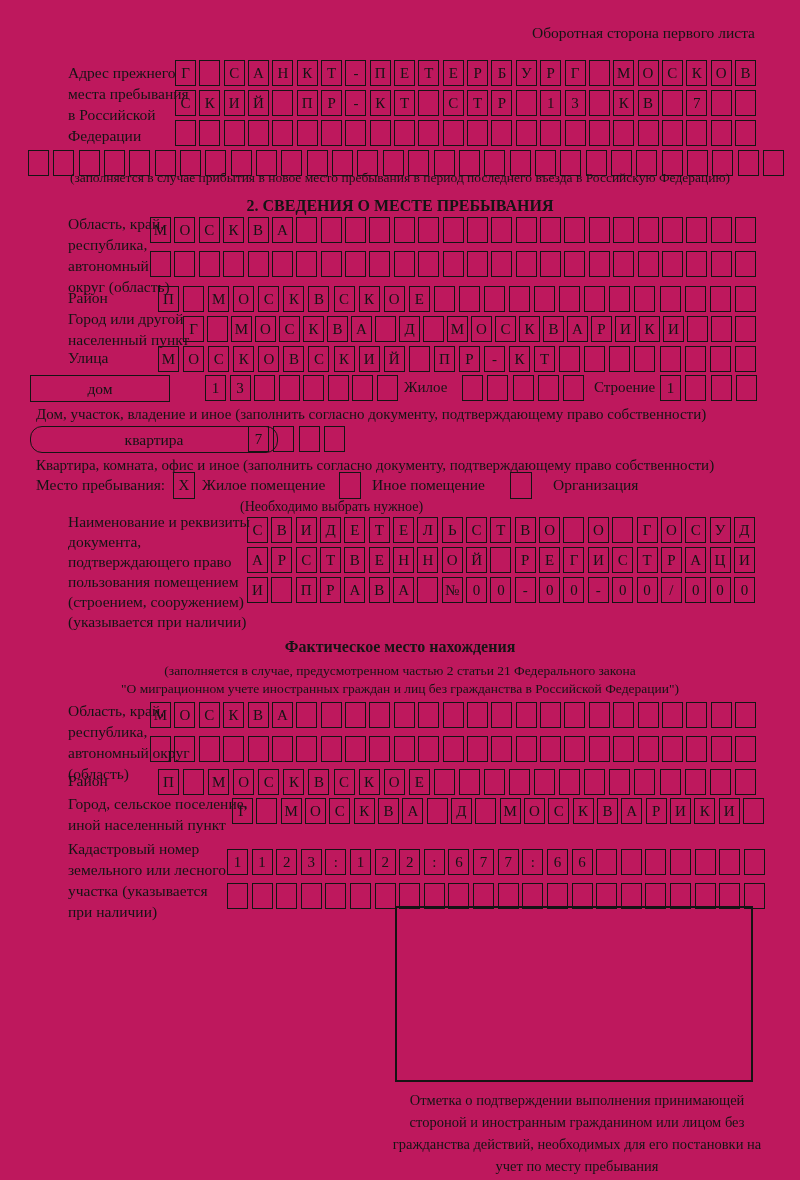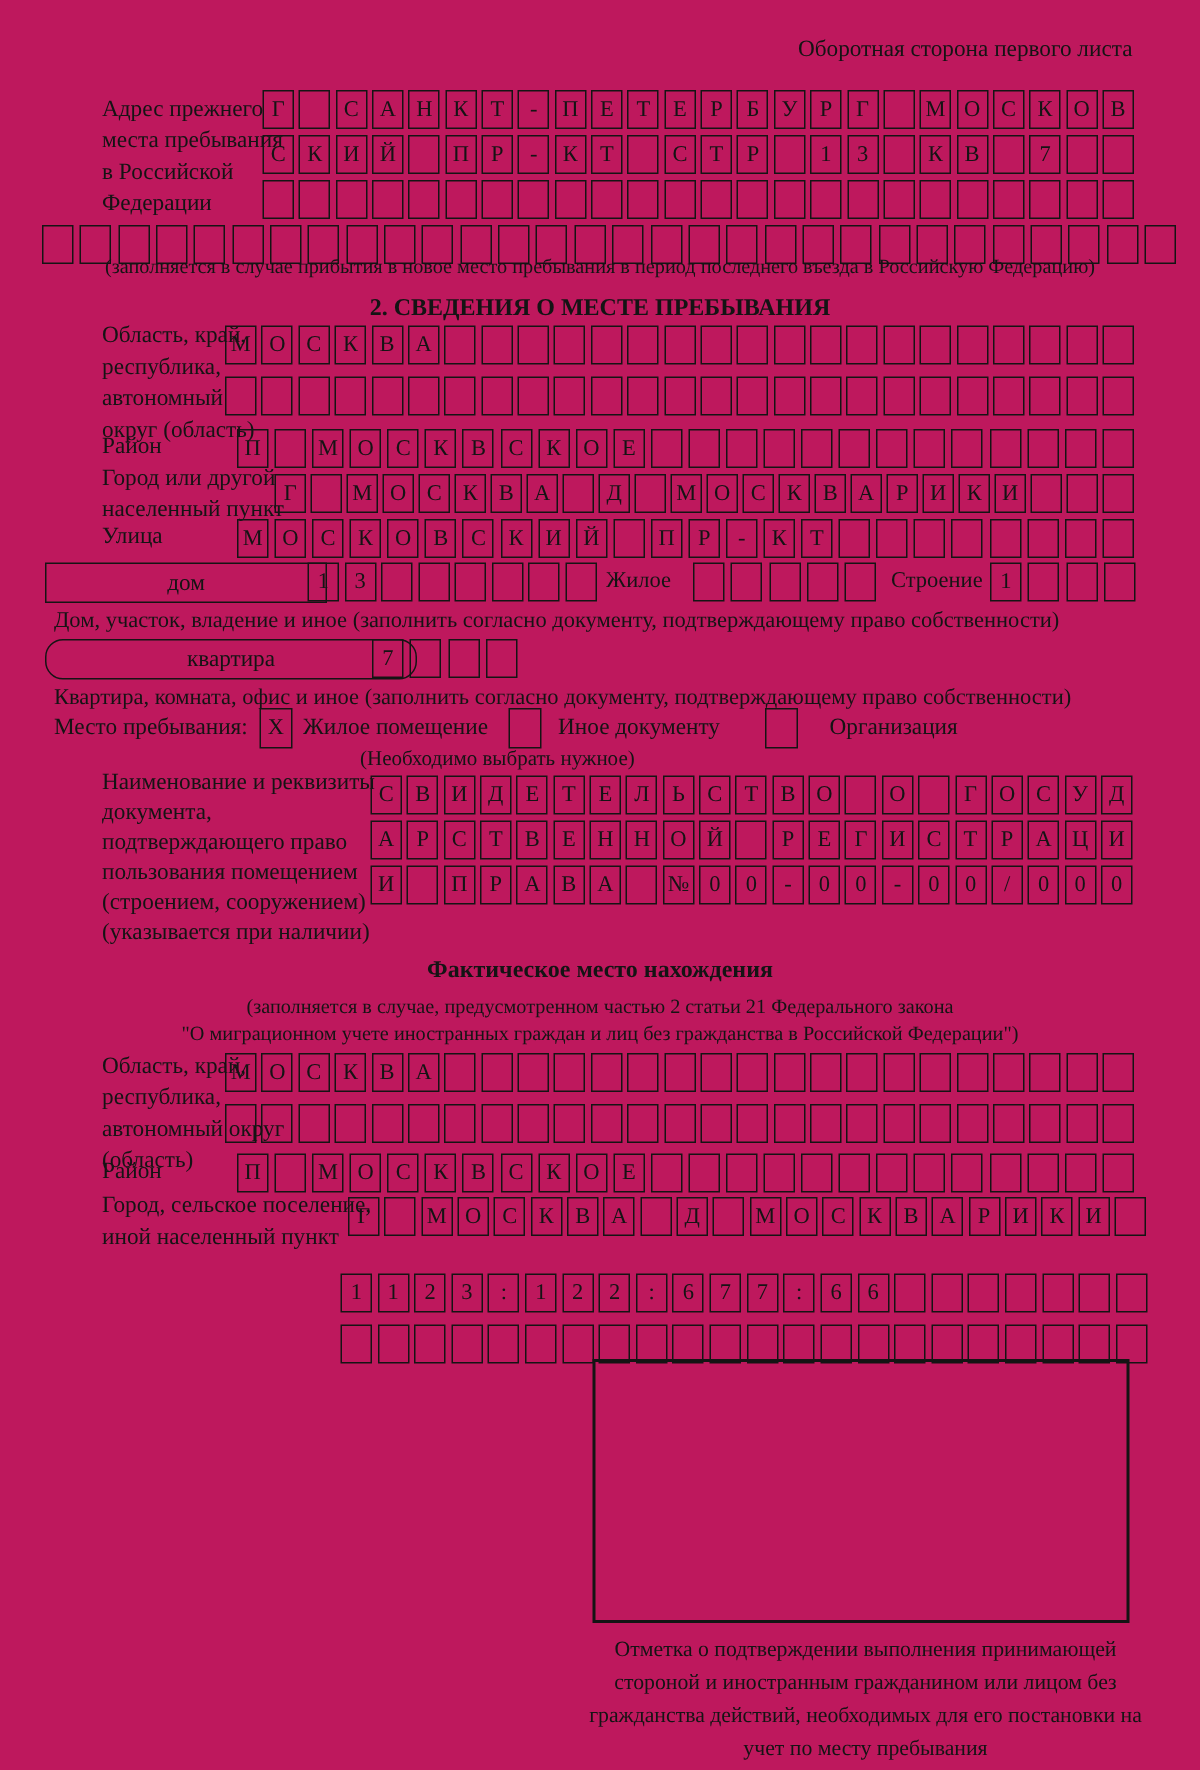--- a/index.html
+++ b/index.html
@@ -278,21 +278,21 @@
       <span class="cell"></span>
       <span class="cell"></span>
       <span class="cell"></span>
       <span class="cell"></span>
       <span class="cell"></span>
       <span class="cell"></span>
       <span class="cell"></span>
       <span class="cell"></span>
     </div>
 
-  <div class="wbox" style="left:30px;top:375px;width:188px;text-align:right;">дом</div>
+  <div class="wbox" style="left:30px;top:375px;width:140px;text-align:right;">дом</div>
   <div class="cells" style="left:205px;top:375px;width:193px;">
       <span class="cell">1</span>
       <span class="cell">3</span>
       <span class="cell"></span>
       <span class="cell"></span>
       <span class="cell"></span>
       <span class="cell"></span>
       <span class="cell"></span>
       <span class="cell"></span>
     </div>
@@ -319,21 +319,21 @@
       <span class="cell"></span>
       <span class="cell"></span>
       <span class="cell"></span>
     </div>
   <div class="note" style="left:36px;top:457px;font-size:15px;">Квартира, комната, офис и иное (заполнить согласно документу, подтверждающему право собственности)</div>
 
   <div class="smallcap" style="left:36px;top:476px;font-size:15.5px;">Место пребывания:</div>
   <div class="chk" style="left:173px;top:472px;">X</div>
   <div class="smallcap" style="left:202px;top:476px;font-size:15.5px;">Жилое помещение</div>
   <div class="chk" style="left:339px;top:472px;"></div>
-  <div class="smallcap" style="left:372px;top:476px;font-size:15.5px;">Иное документу</div>
+  <div class="smallcap" style="left:372px;top:476px;font-size:15.5px;">Иное помещение</div>
   <div class="chk" style="left:510px;top:472px;"></div>
   <div class="smallcap" style="left:553px;top:476px;font-size:15.5px;">Организация</div>
   <div class="note" style="left:240px;top:499px;font-size:14px;">(Необходимо выбрать нужное)</div>
 
   <div class="lbl" style="left:68px;top:512px;width:190px;line-height:20px;">Наименование и реквизиты документа, подтверждающего право пользования помещением (строением, сооружением) (указывается при наличии)</div>
   <div class="cells" style="left:247px;top:517px;width:508px;">
       <span class="cell">С</span>
       <span class="cell">В</span>
       <span class="cell">И</span>
       <span class="cell">Д</span>
@@ -509,20 +509,21 @@
       <span class="cell">К</span>
       <span class="cell">В</span>
       <span class="cell">А</span>
       <span class="cell">Р</span>
       <span class="cell">И</span>
       <span class="cell">К</span>
       <span class="cell">И</span>
       <span class="cell"></span>
     </div>
 
+  <div class="lbl" style="left:68px;top:838px;width:162px;">Кадастровый номер земельного или лесного участка (указывается при наличии)</div>
   <div class="cells" style="left:227px;top:849px;width:538px;">
       <span class="cell">1</span>
       <span class="cell">1</span>
       <span class="cell">2</span>
       <span class="cell">3</span>
       <span class="cell">:</span>
       <span class="cell">1</span>
       <span class="cell">2</span>
       <span class="cell">2</span>
       <span class="cell">:</span>

